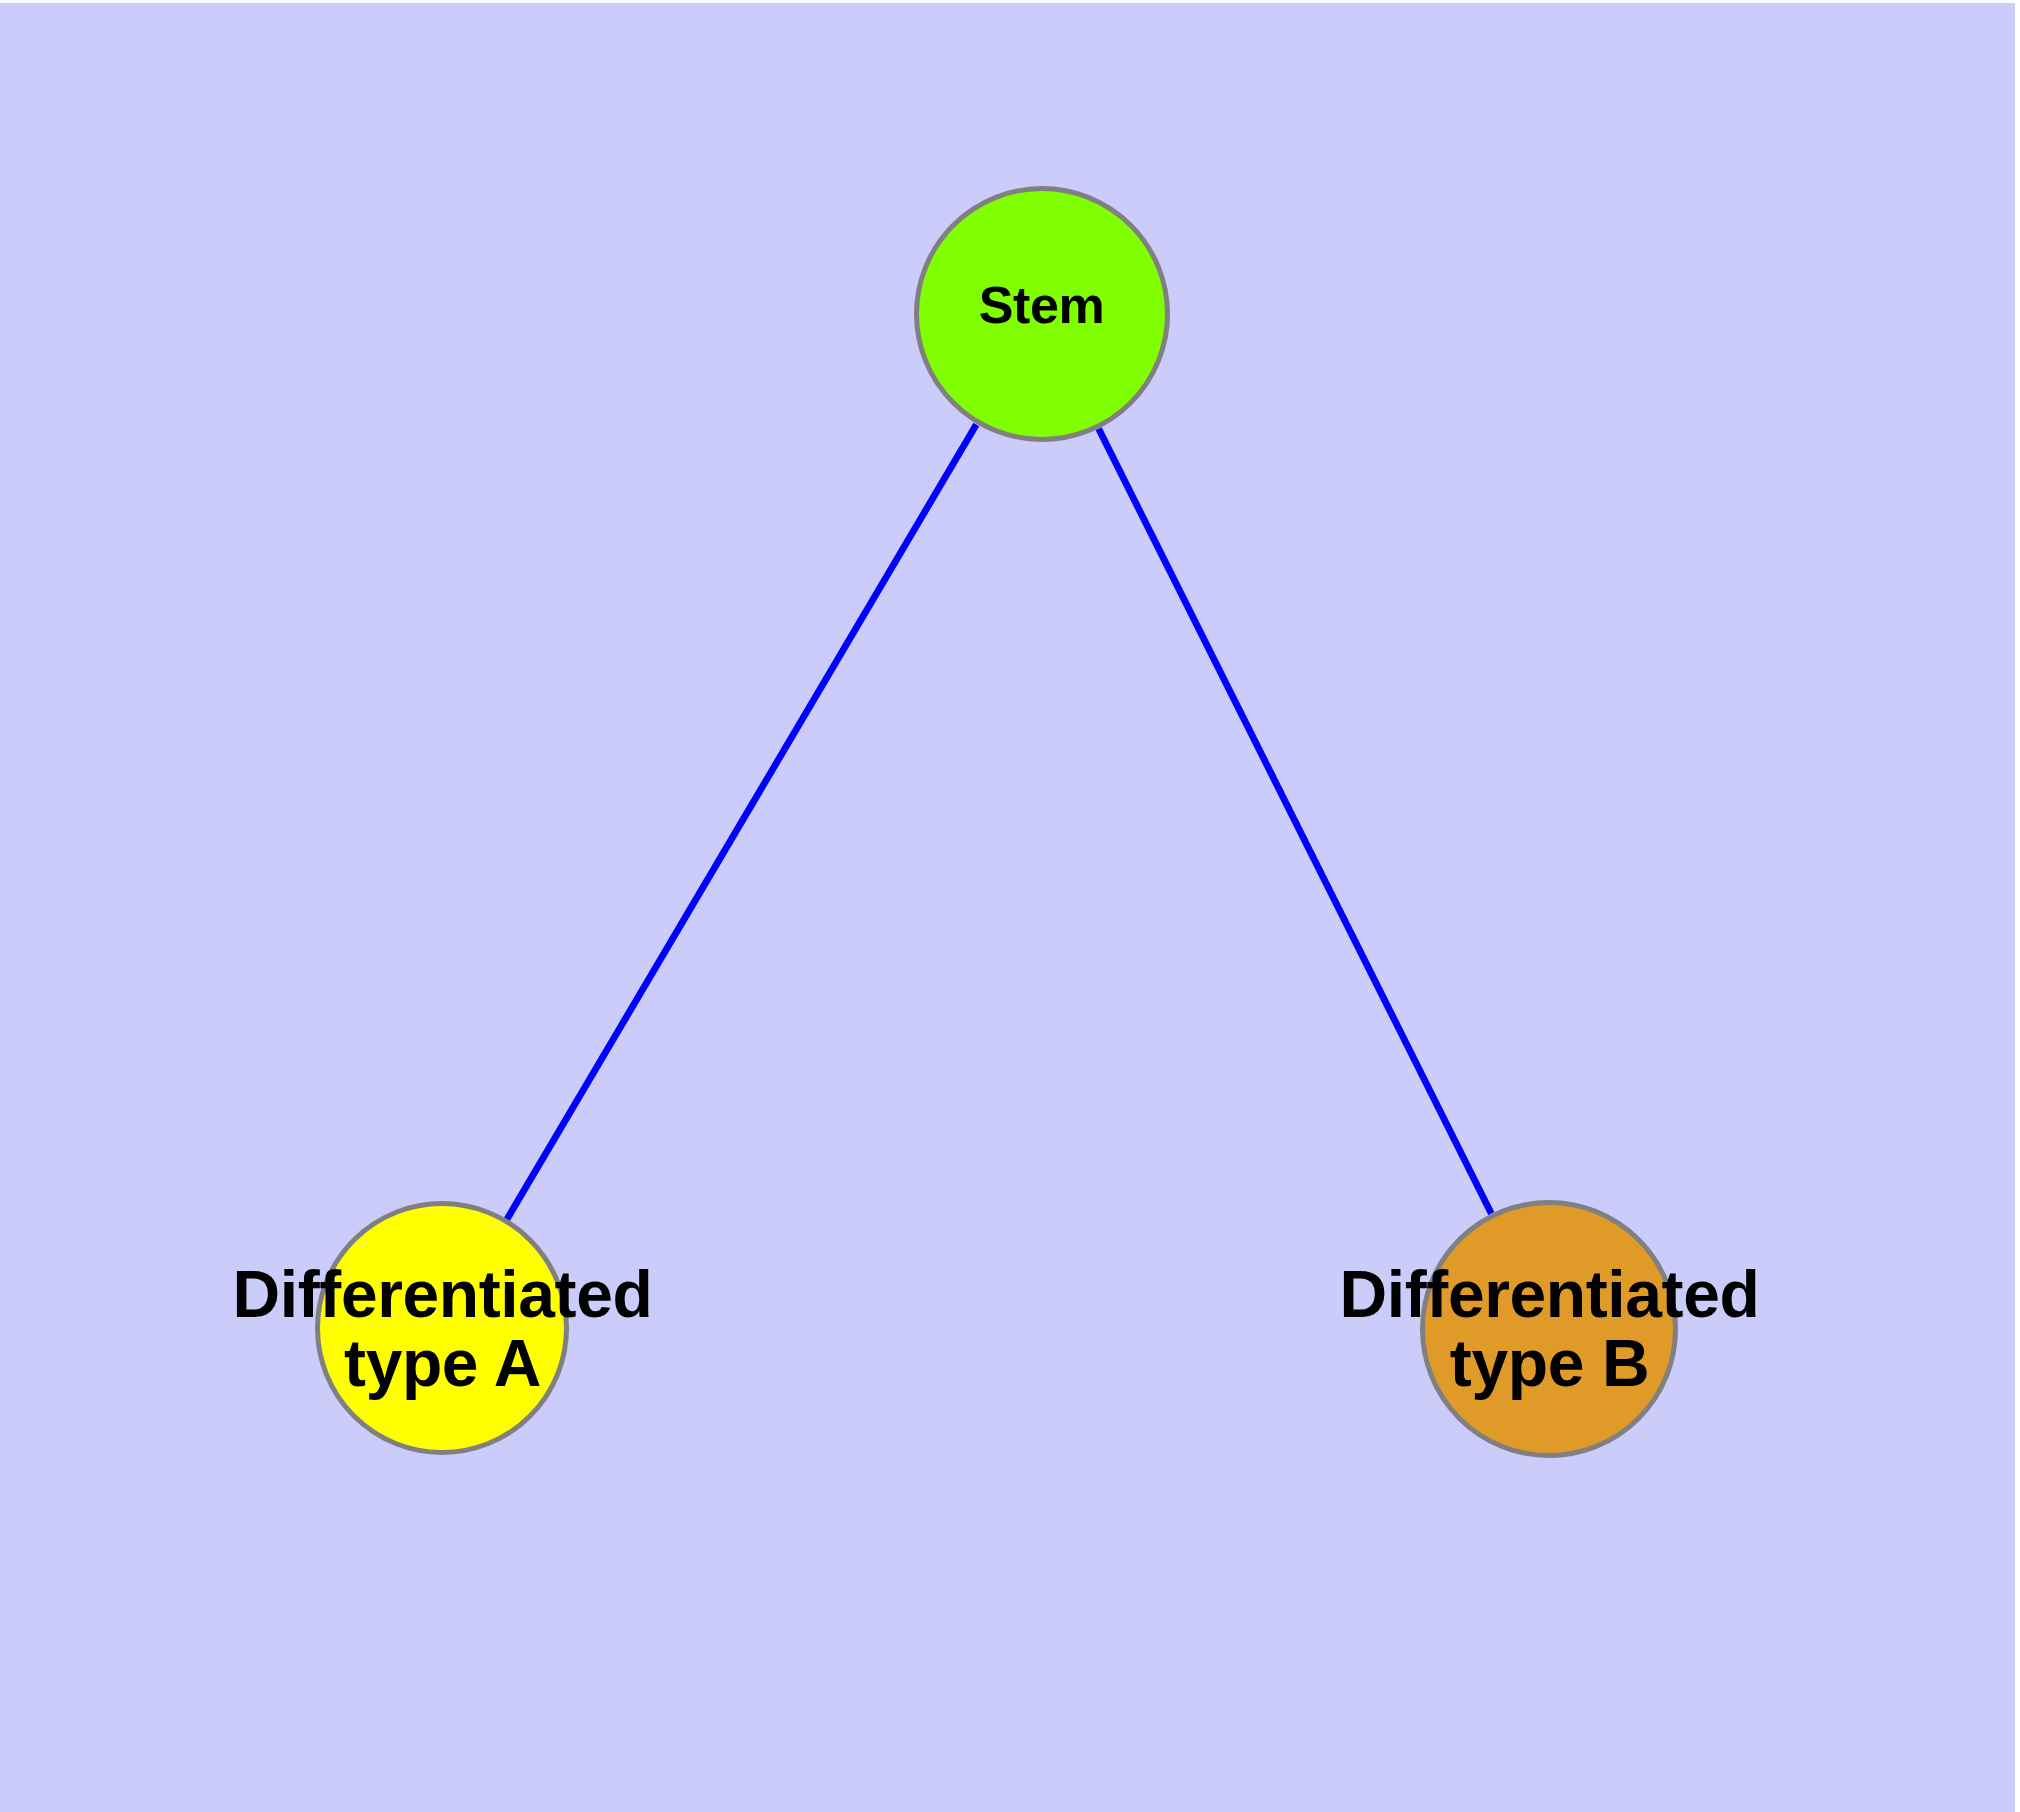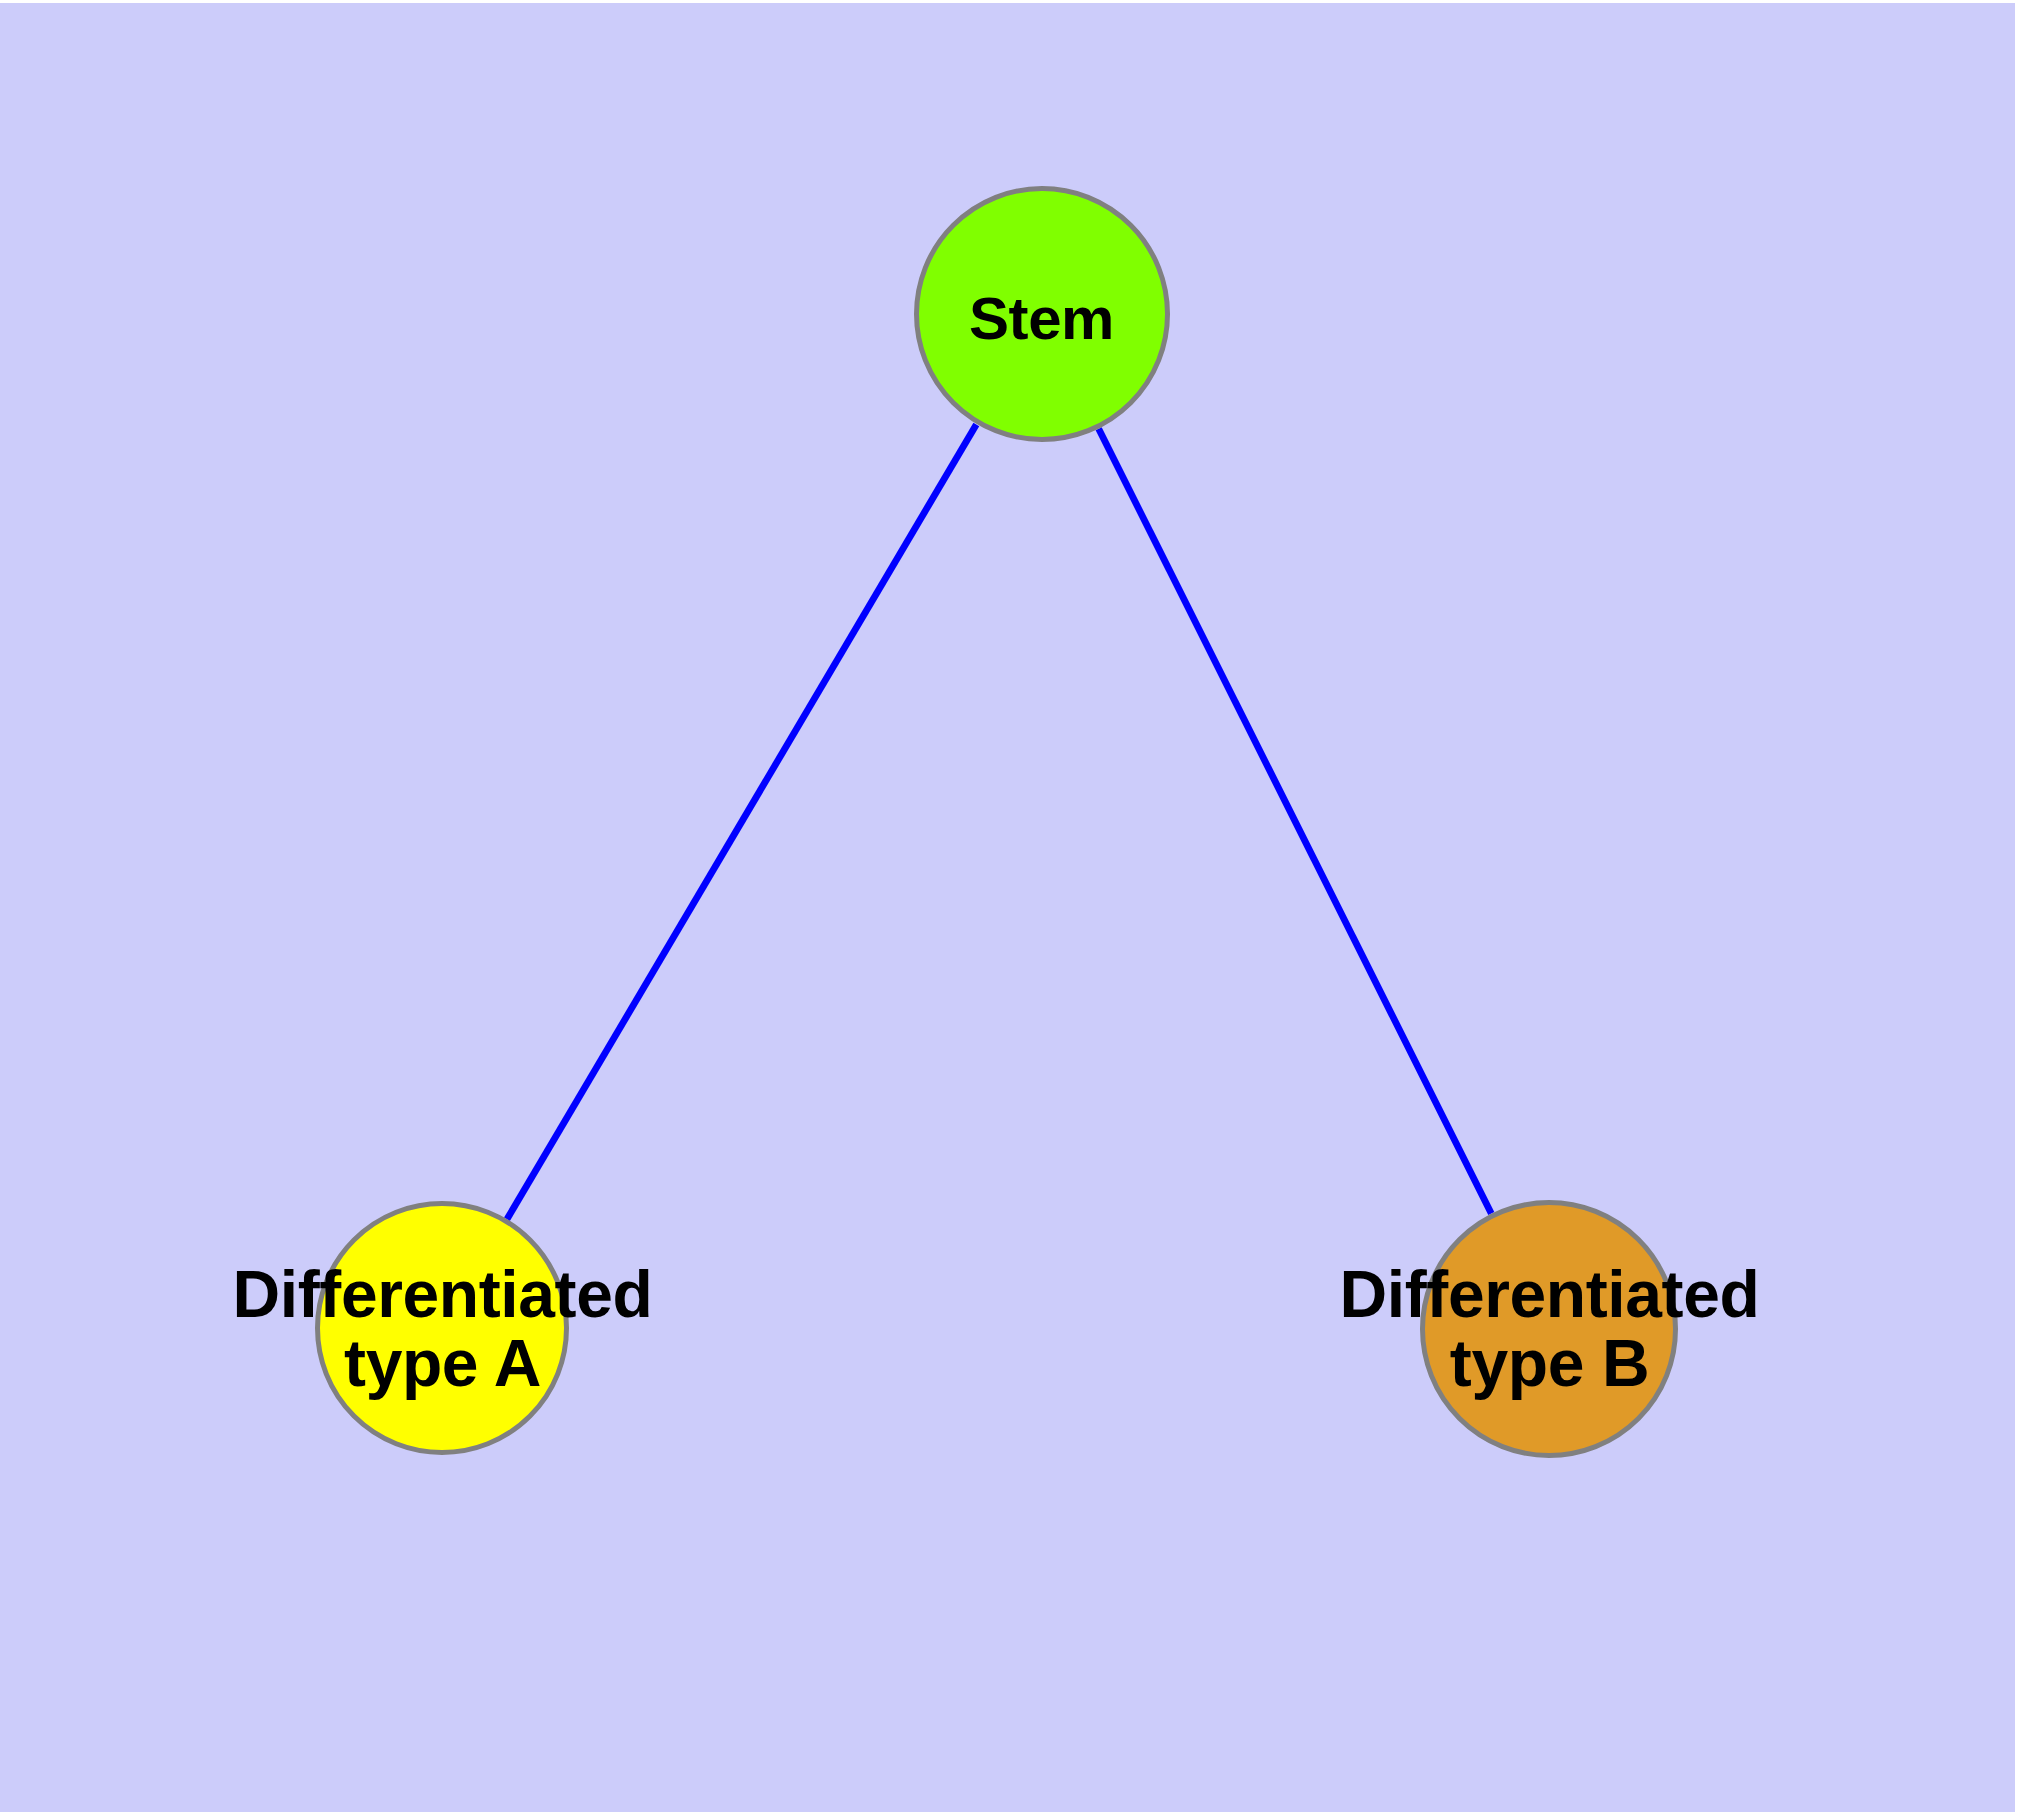--- a/index.html
+++ b/index.html
@@ -54,20 +54,20 @@
 
   <svg id="edge-layer" viewBox="0 0 2378 2134">
     <line x1="1152.2074911046457" y1="497.0150398129267" x2="598.2839492337957" y2="1434.8459869408014" stroke="#0000ff" stroke-width="8" stroke-linecap="butt"></line>
     <line x1="1296.574373941912" y1="502.0359359072934" x2="1759.9781136478766" y2="1428.0697863714663" stroke="#0000ff" stroke-width="8" stroke-linecap="butt"></line>
   </svg>
 
   <div class="node" style="left: 914px; top: 183px; width: 256px; height: 256px; background: rgb(128, 255, 0); border-color: rgb(128, 128, 128);"></div>
   <div class="node" style="left: 315px; top: 1198px; width: 254px; height: 254px; background: rgb(255, 255, 0); border-color: rgb(128, 128, 128);"></div>
   <div class="node" style="left: 1420px; top: 1197px; width: 258px; height: 258px; background: rgb(224, 154, 40); border-color: rgb(128, 128, 128);"></div>
 
-  <div class="node-label" style="font-size: 60px; width: 763px; left: 660px; top: 285px;">Stem</div>
+  <div class="node-label" style="font-size: 52px; width: 763px; left: 660px; top: 275px;">Stem</div>
   <div class="node-label" style="font-size: 66px; width: 763px; left: 61px; top: 1257px;">Differentiated
 type A</div>
   <div class="node-label" style="font-size: 66px; width: 763px; left: 1168px; top: 1257px;">Differentiated
 type B</div>
 
 </div>
 
 
 </body></html>

